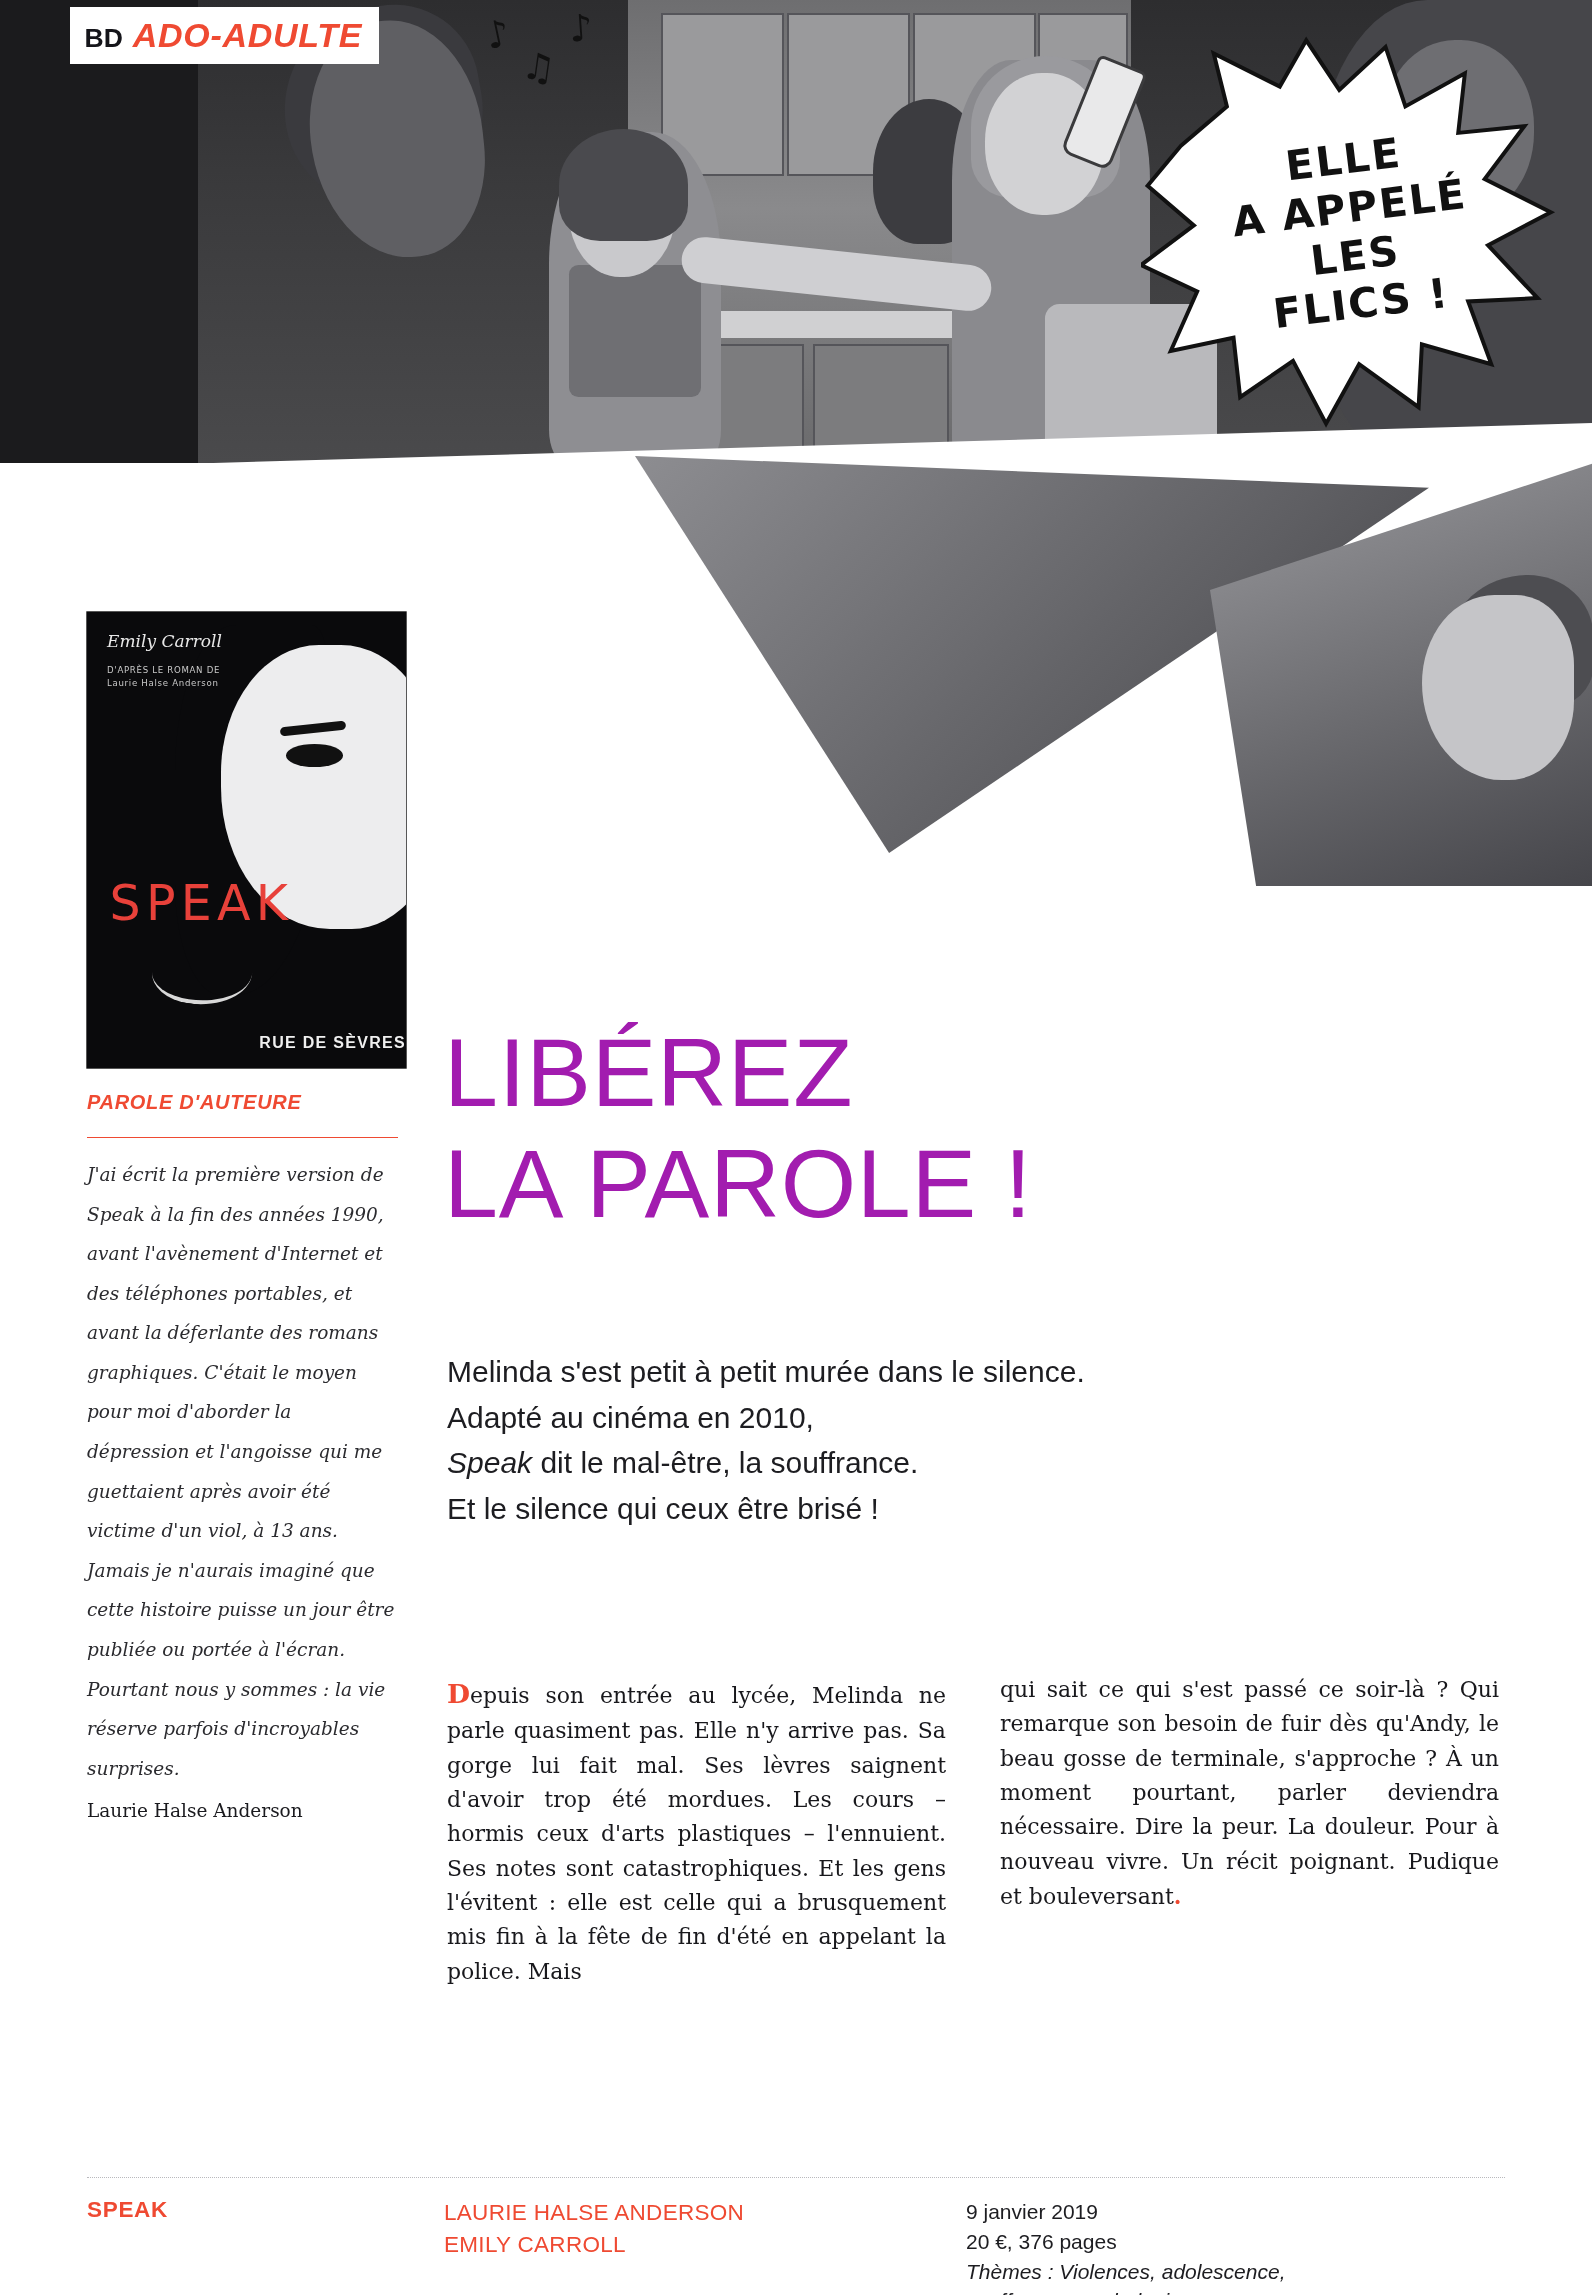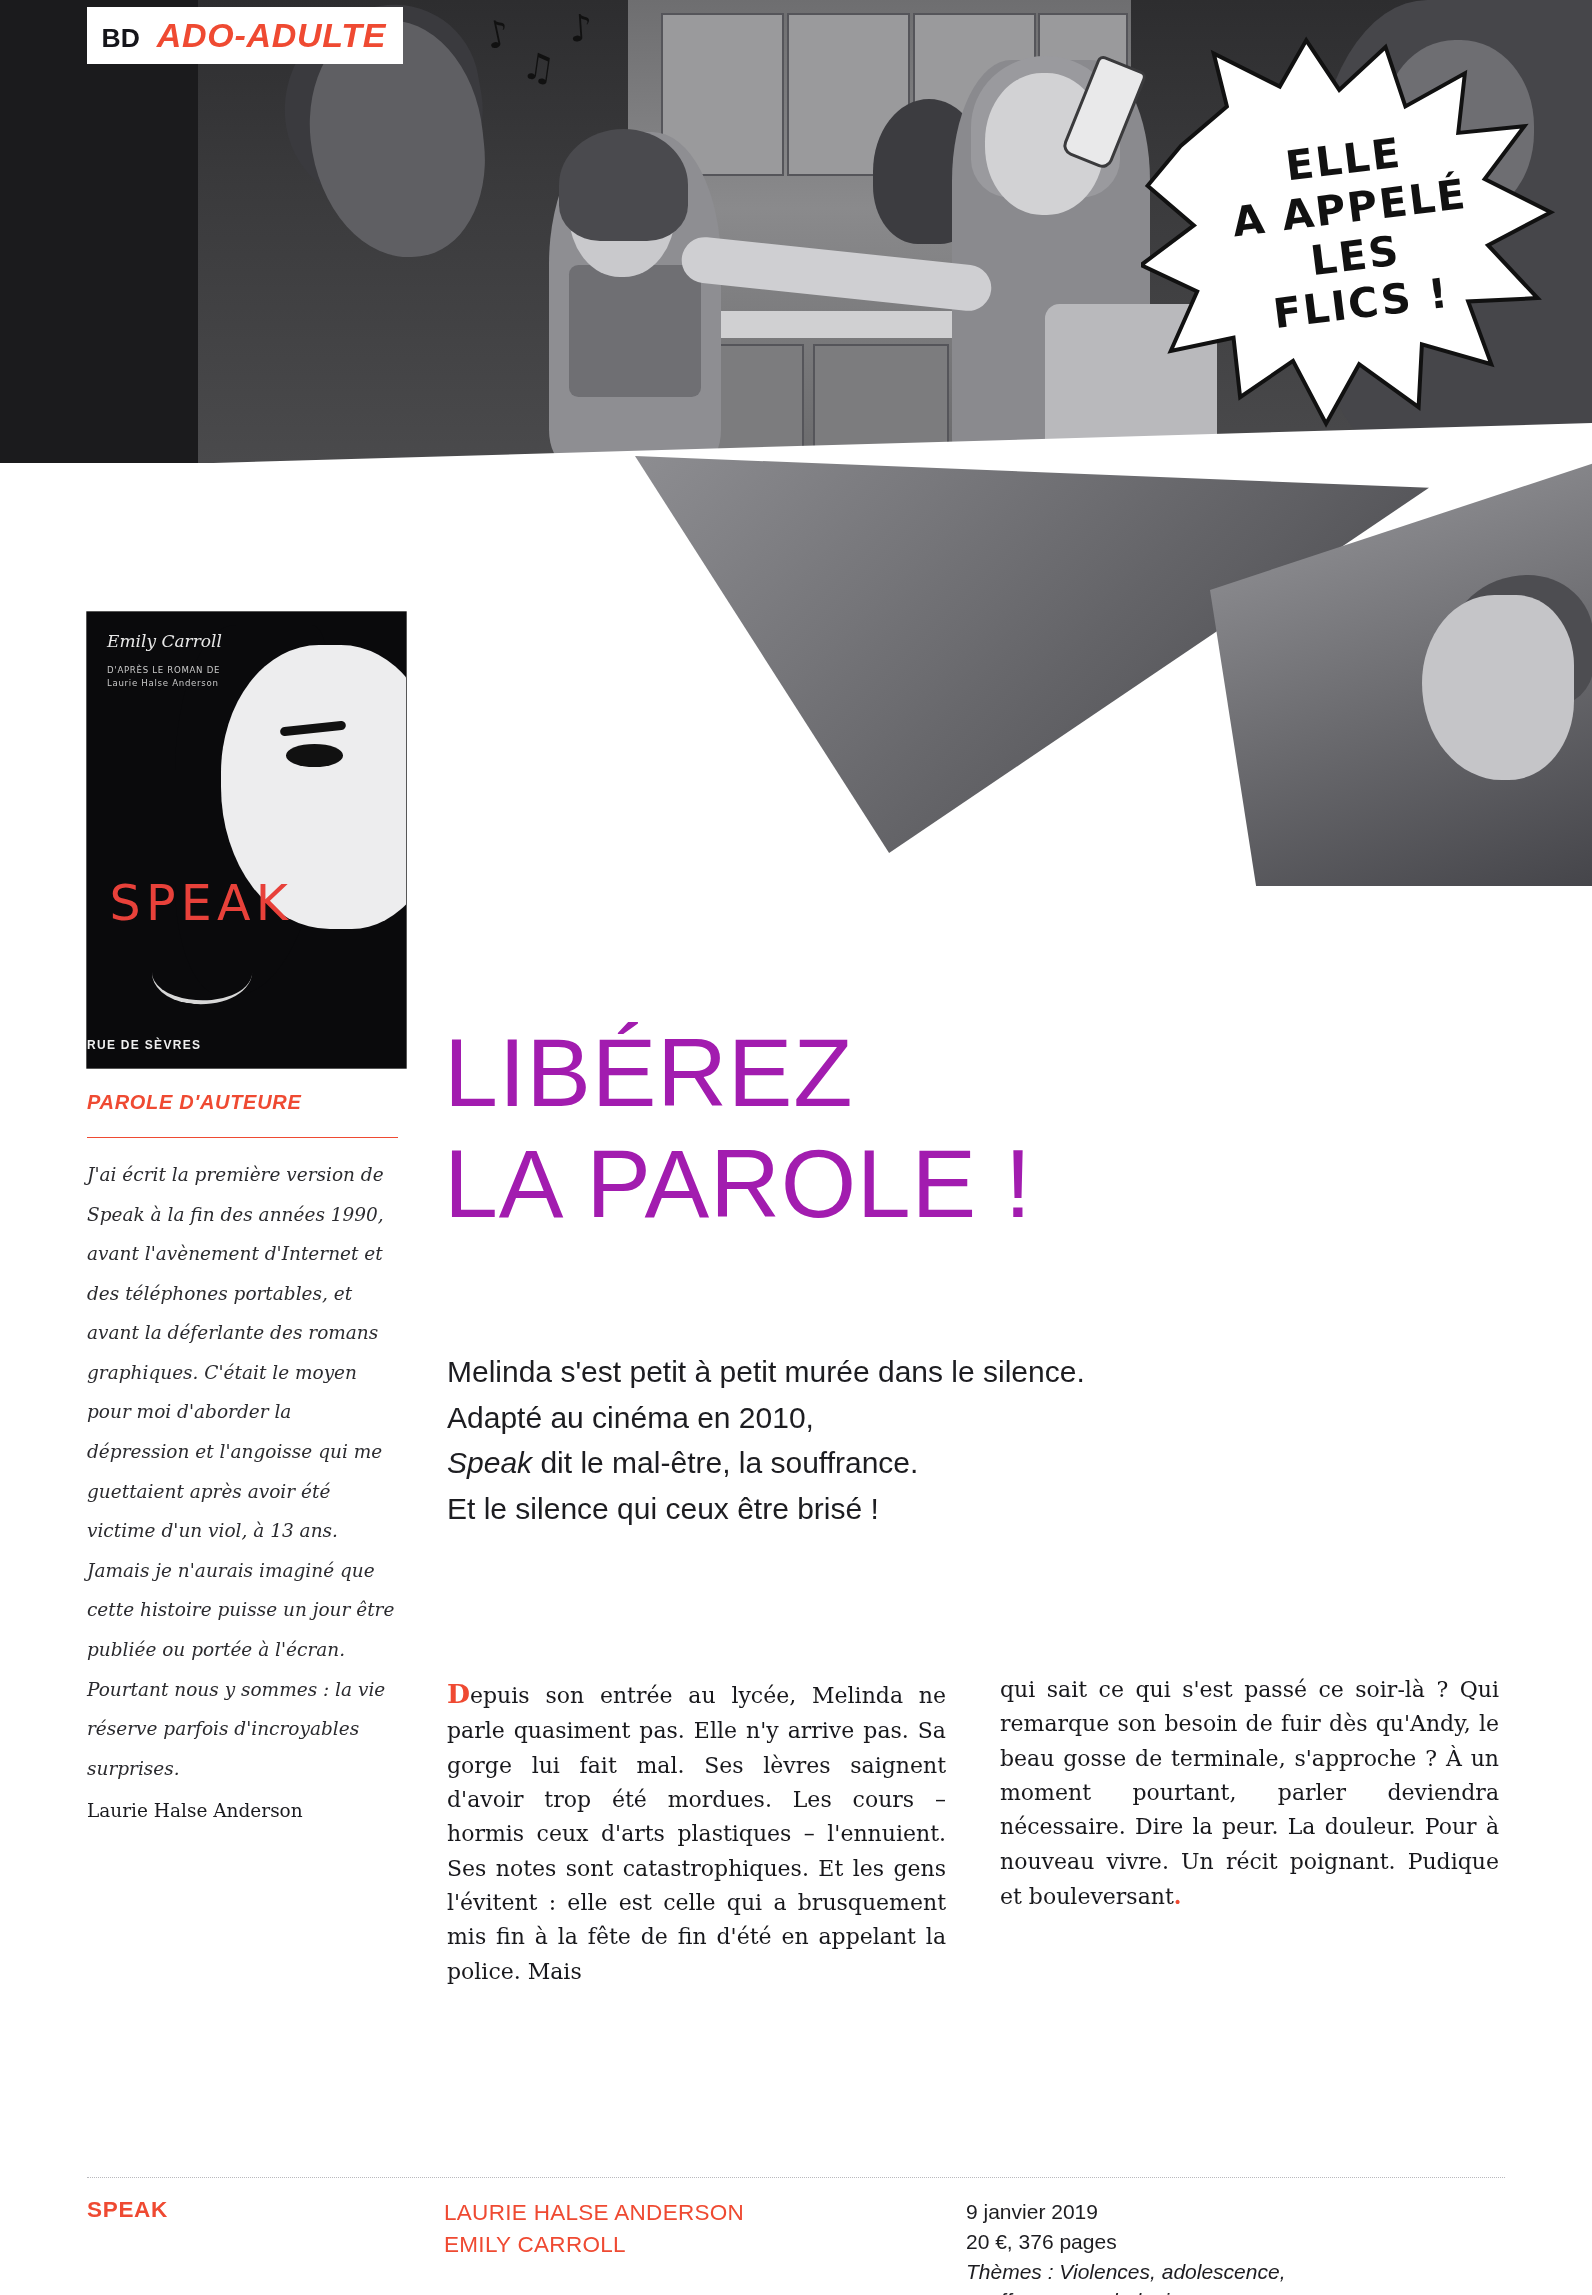--- a/index.html
+++ b/index.html
@@ -195,26 +195,26 @@
   .comic-white-wedge {
     position: absolute;
     left: 0; top: 423px; width: 1592px; height: 132px;
     background: #fff;
     clip-path: polygon(0% 35%, 100% 0%, 100% 100%, 0% 100%);
   }
 
   
   .bd-tag {
     position: absolute;
-    left: 87px; top: 6.6px;
+    left: 70px; top: 6.6px;
     background: #ffffff;
     padding: 9.3px 17px 9.3px 14.5px;
     display: flex;
     align-items: baseline;
-    gap: 17px;
+    gap: 10px;
     z-index: 20;
   }
   .bd-tag .bd {
     font-size: 26.5px; font-weight: 700; color: #15151a;
     font-family: "Liberation Sans", sans-serif;
   }
   .bd-tag .cat {
     font-size: 34px; font-weight: 700; font-style: italic; color: #ef4a32;
     font-family: "Liberation Sans", sans-serif;
     letter-spacing: 0.7px;
@@ -268,22 +268,22 @@
     letter-spacing: 5.3px;
   }
   .cover .hairstrand {
     position:absolute; left: 66px; top: 329px; width: 99px; height: 60px;
     border-bottom: 4px solid #d8d8d8;
     border-radius: 0 0 60% 40%;
     transform: rotate(8deg);
   }
   .cover .publisher {
     position: absolute; left: 0; bottom: 16px; width: 100%;
-    text-align: left;
-    color: #f0f0f0; font-size: 12px; font-weight: 700;
+    text-align: right;
+    color: #f0f0f0; font-size: 16px; font-weight: 700;
     letter-spacing: 1.3px;
     font-family: "Liberation Sans", sans-serif;
   }
 
   
   .quote-col {
     position: absolute;
     left: 87px; top: 1091px;
     width: 311px;
   }

